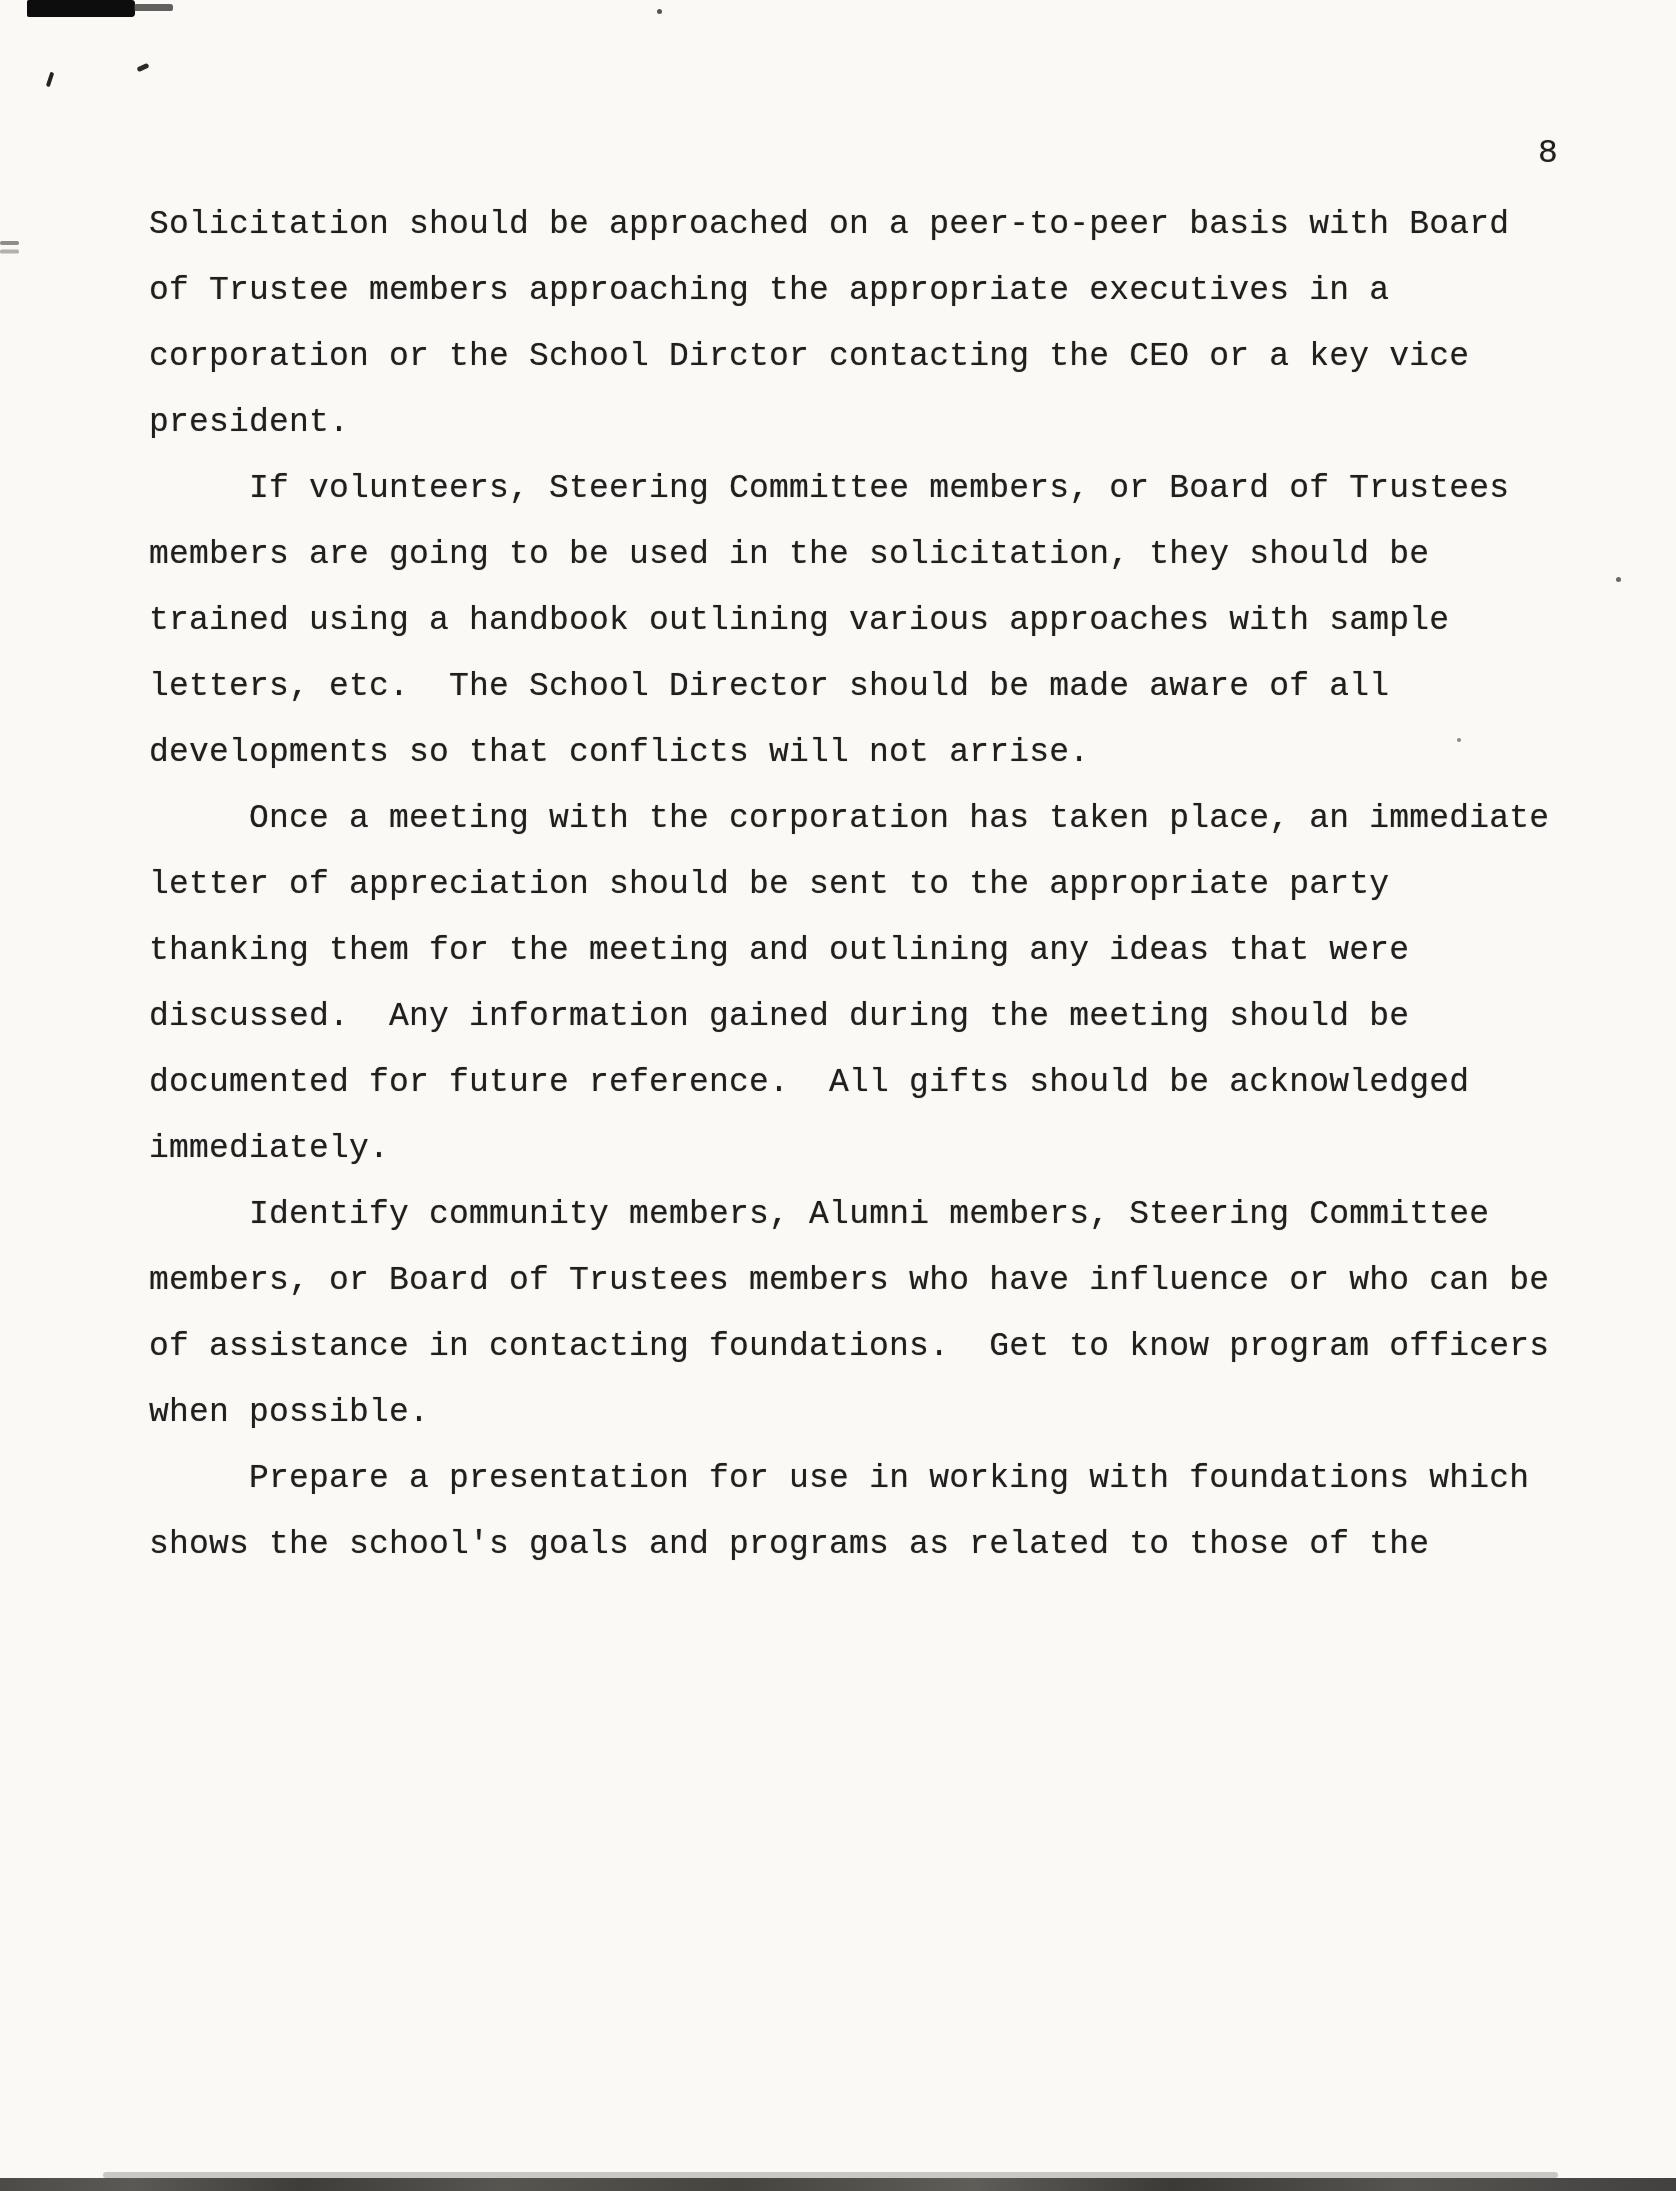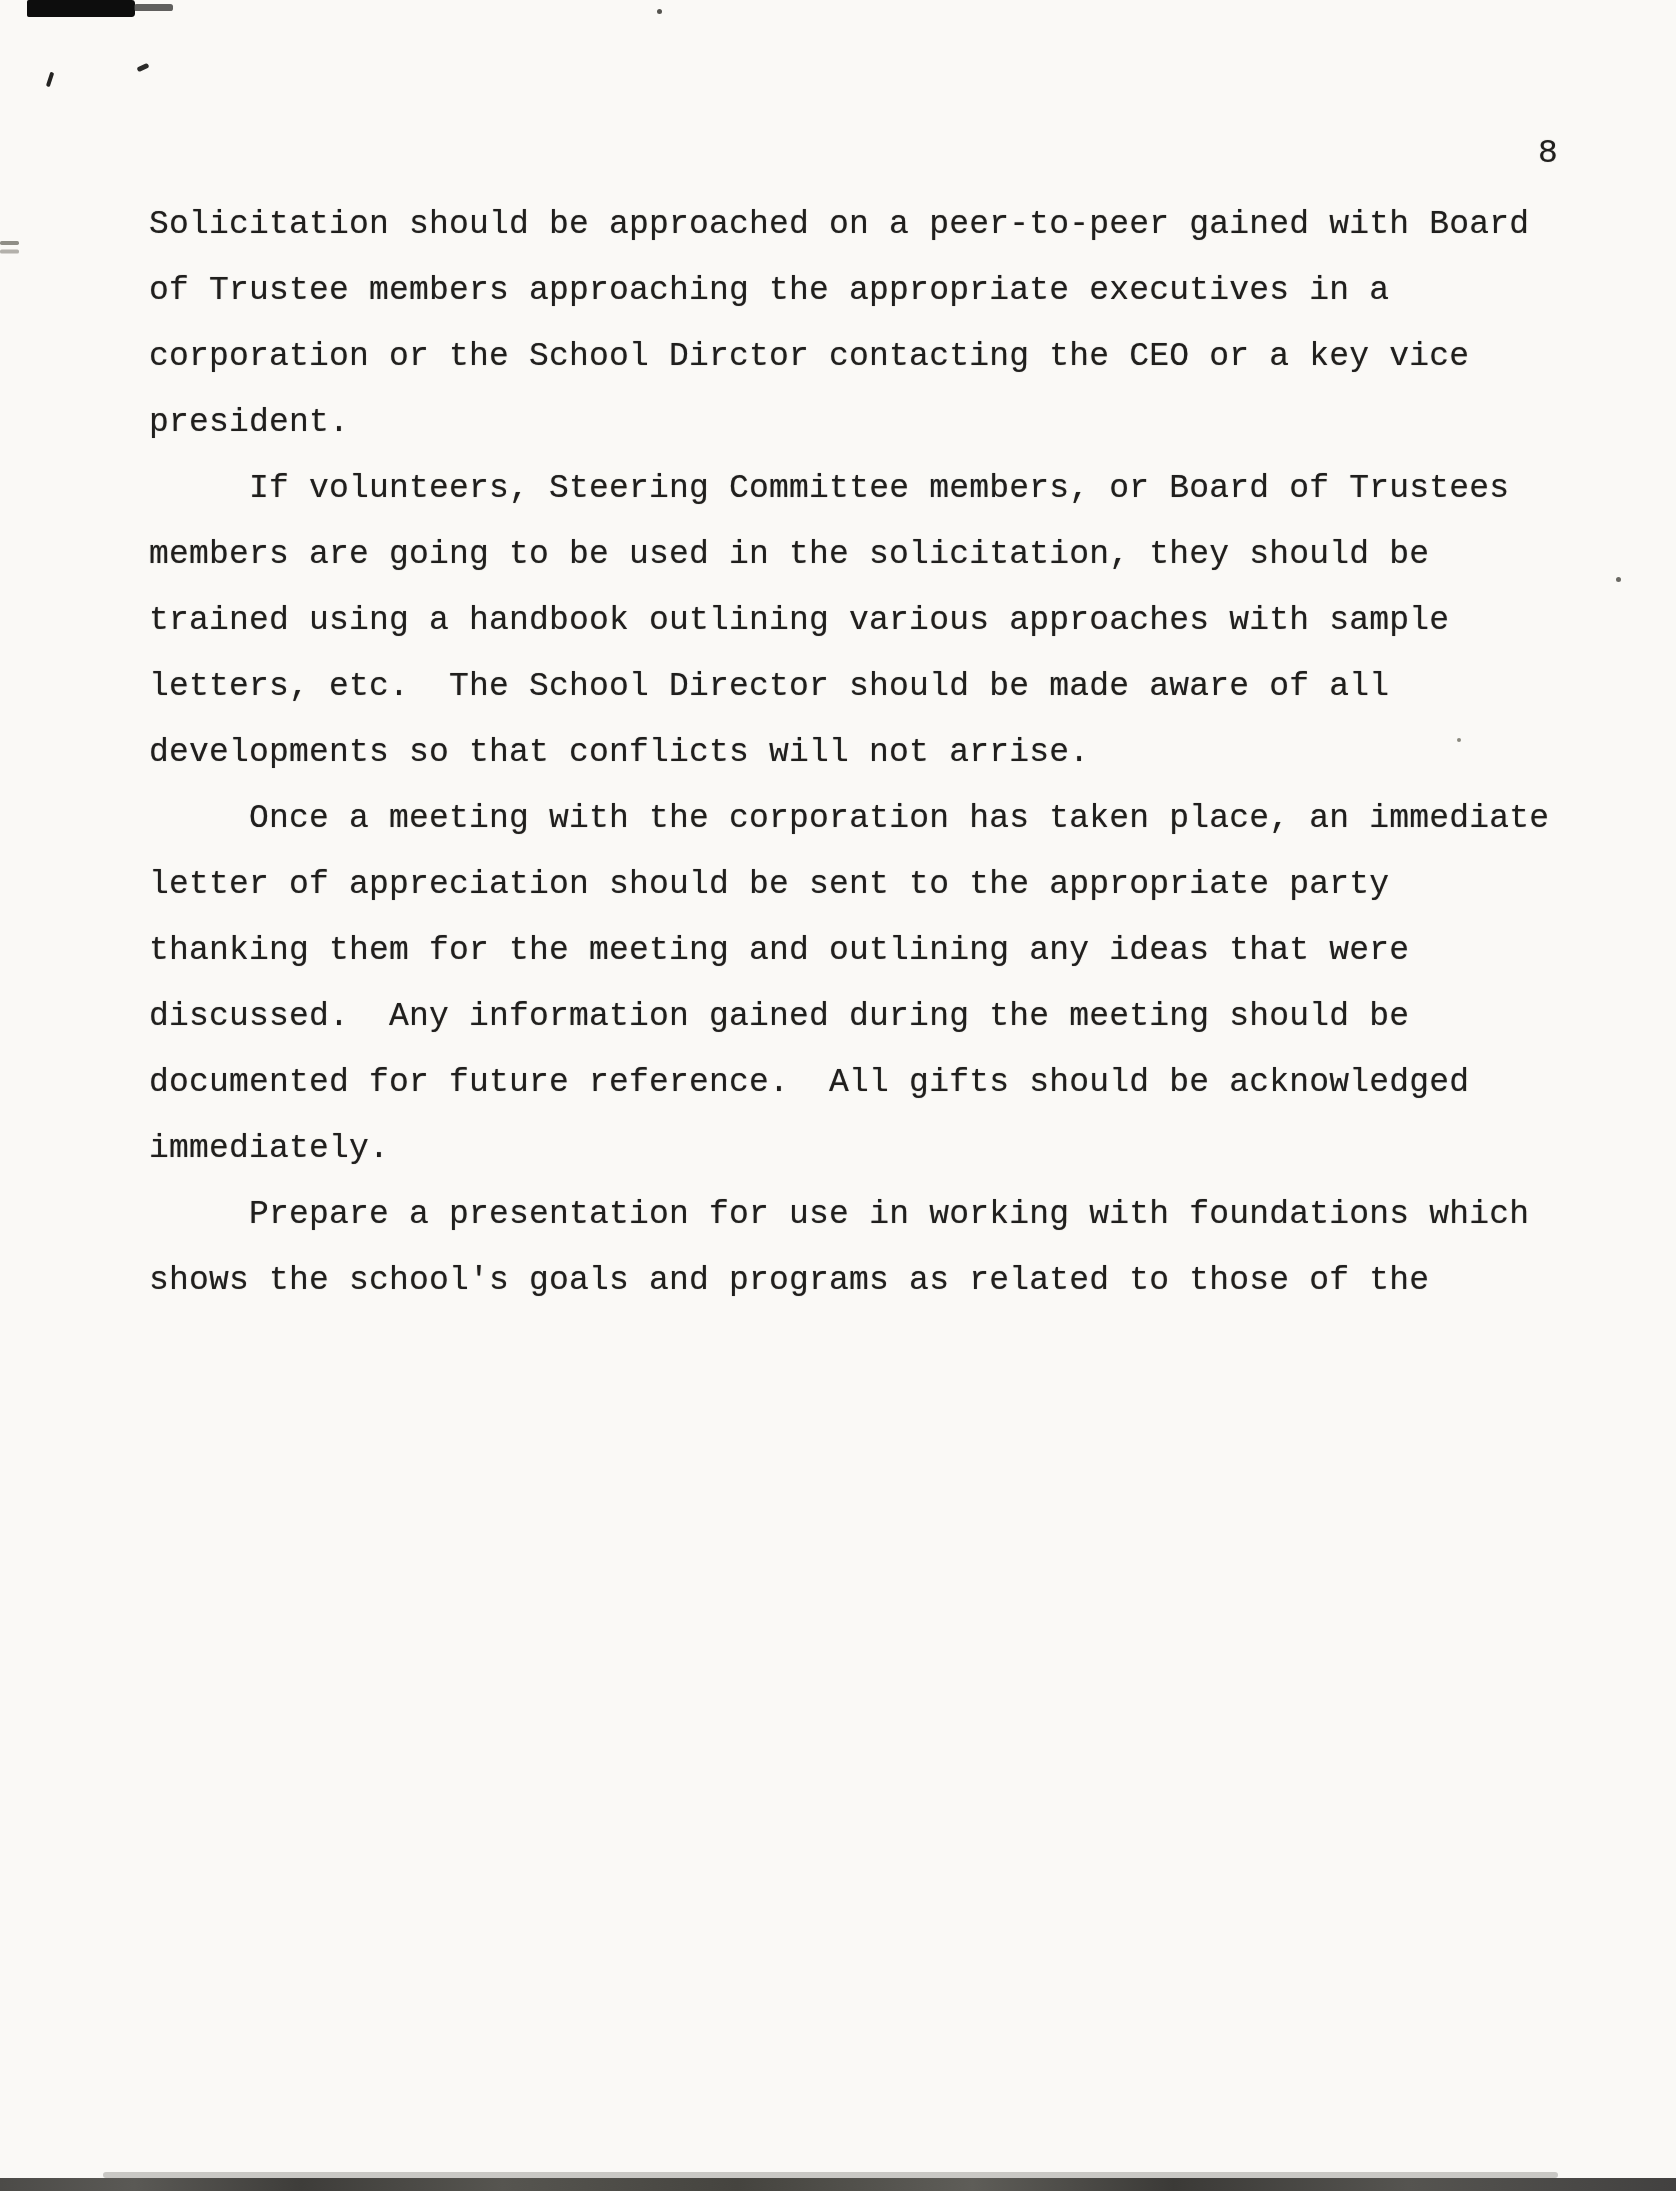--- a/index.html
+++ b/index.html
@@ -119,33 +119,37 @@
   <div class="artifact speck-top-center"></div>
   <div class="artifact speck-right-president"></div>
   <div class="artifact speck-right-mid"></div>
   <div class="artifact mark-left-edge"></div>
   <div class="artifact band-bottom"></div>
   <div class="artifact band-bottom-haze"></div>
 
   <div class="page-number">8</div>
 
   <div class="text-block">
-    <p class="para">Solicitation should be approached on a peer-to-peer gained with Board
+    <p class="para">Solicitation should be approached on a peer-to-peer basis with Board
 of Trustee members approaching the appropriate executives in a
 corporation or the School Dirctor contacting the CEO or a key vice
 president.</p>
     <p class="para">     If volunteers, Steering Committee members, or Board of Trustees
 members are going to be used in the solicitation, they should be
 trained using a handbook outlining various approaches with sample
 letters, etc.  The School Director should be made aware of all
 developments so that conflicts will not arrise.</p>
     <p class="para">     Once a meeting with the corporation has taken place, an immediate
 letter of appreciation should be sent to the appropriate party
 thanking them for the meeting and outlining any ideas that were
 discussed.  Any information gained during the meeting should be
 documented for future reference.  All gifts should be acknowledged
 immediately.</p>
+    <p class="para">     Identify community members, Alumni members, Steering Committee
+members, or Board of Trustees members who have influence or who can be
+of assistance in contacting foundations.  Get to know program officers
+when possible.</p>
     <p class="para">     Prepare a presentation for use in working with foundations which
 shows the school's goals and programs as related to those of the</p>
   </div>
 
 </div>
 
 
 </body></html>

